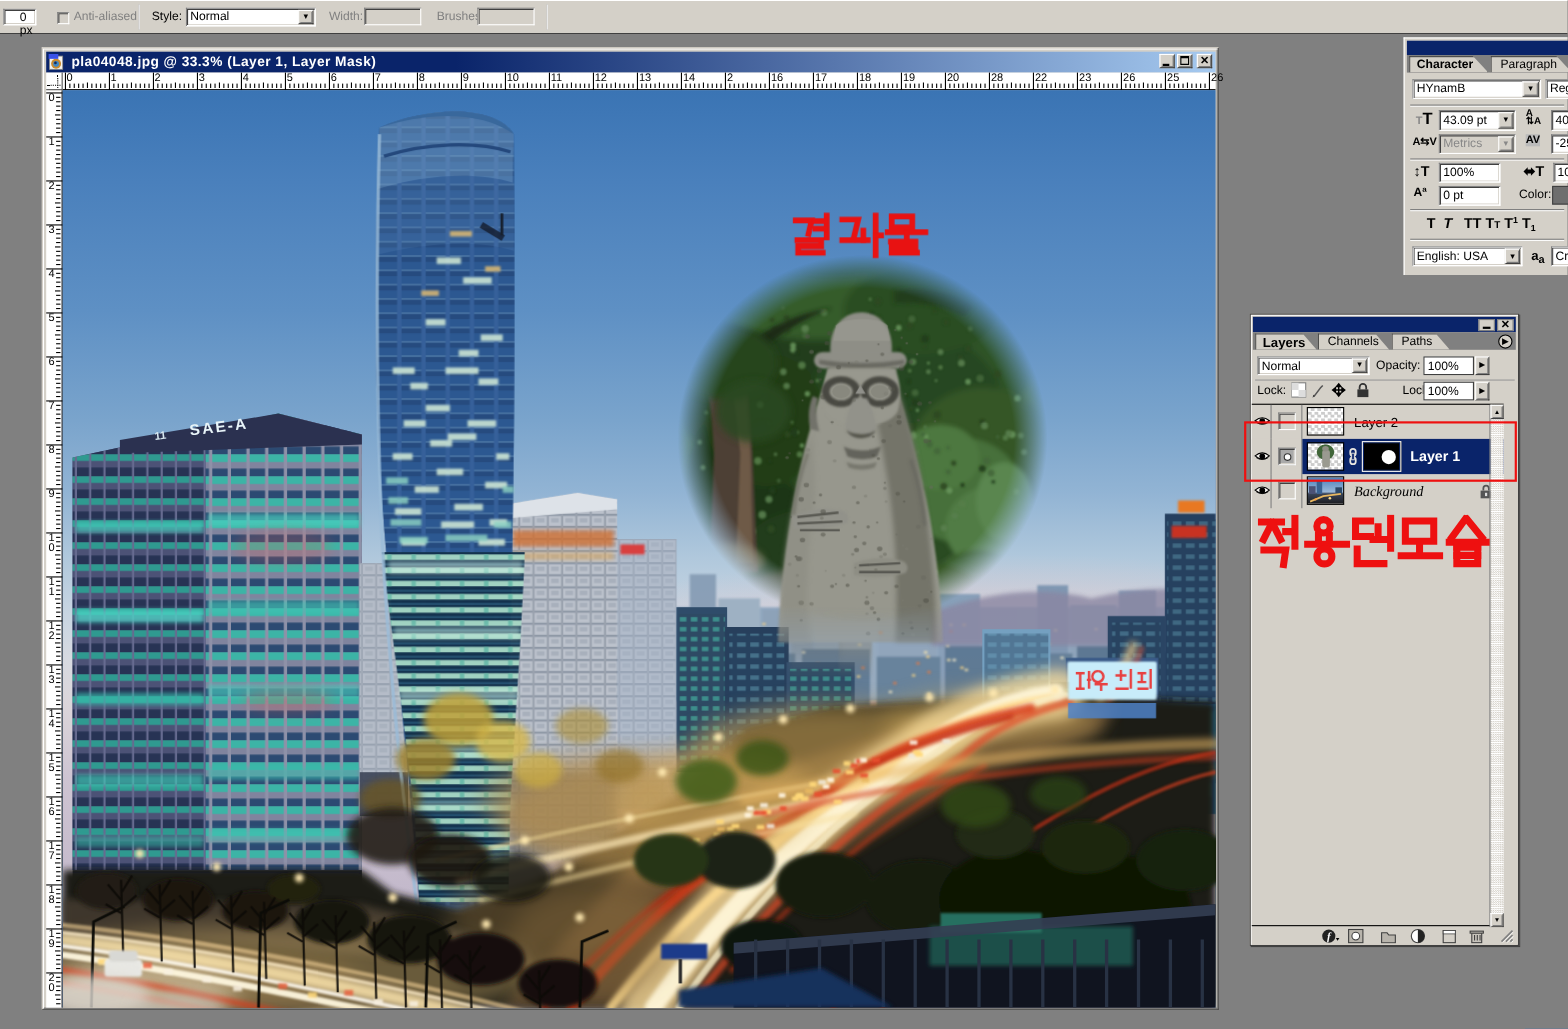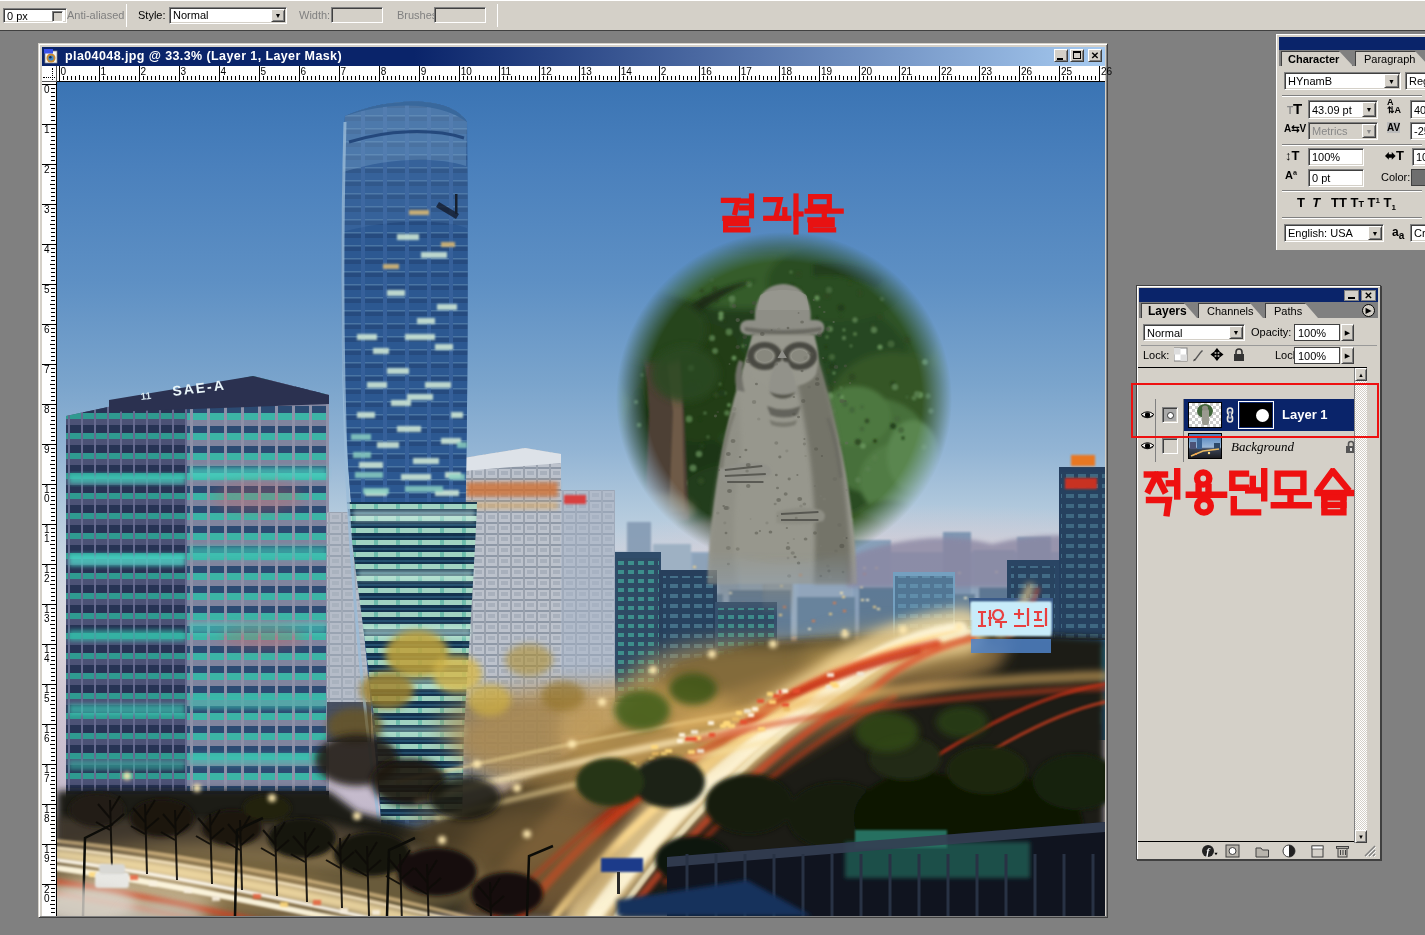--- a/index.html
+++ b/index.html
@@ -7,21 +7,21 @@
 .abs{position:absolute;}
 
 .raised{border-top:1px solid #ffffff;border-left:1px solid #ffffff;border-right:1px solid #404040;border-bottom:1px solid #404040;box-shadow:inset 1px 1px 0 #d4d0c8, inset -1px -1px 0 #808080;}
 .sunken{border-top:1px solid #808080;border-left:1px solid #808080;border-right:1px solid #ffffff;border-bottom:1px solid #ffffff;box-shadow:inset 1px 1px 0 #404040, inset -1px -1px 0 #d4d0c8;}
 .field{background:#fff;font-size:11px;color:#000;}
 .gray{color:#808080;}
 </style></head>
 <body>
 
 <div class="abs" style="left:0;top:0;width:1425px;height:31px;background:#d4d0c8;border-bottom:1px solid #404040;box-shadow:inset 0 1px 0 #ffffff;">
-  <div class="abs sunken field" style="left:3px;top:8px;width:64px;height:15px;padding:1px 3px;">0 px</div>
+  <div class="abs sunken field" style="left:3px;top:8px;width:30px;height:15px;padding:1px 14px;">0 px</div>
   <div class="abs sunken" style="left:52px;top:11px;width:11px;height:11px;background:#d4d0c8;"></div>
   <div class="abs gray" style="left:67px;top:9px;font-size:11px;">Anti-aliased</div>
   <div class="abs" style="left:126px;top:4px;width:1px;height:23px;background:#808080;border-right:1px solid #fff;"></div>
   <div class="abs" style="left:138px;top:9px;font-size:11px;color:#000;">Style:</div>
   <div class="abs sunken field" style="left:169px;top:7px;width:118px;height:17px;padding:1px 3px;">Normal
     <div class="abs raised" style="right:1px;top:1px;width:14px;height:13px;background:#d4d0c8;font-size:7px;text-align:center;line-height:12px;color:#000;">▼</div>
   </div>
   <div class="abs gray" style="left:299px;top:9px;font-size:11px;">Width:</div>
   <div class="abs sunken" style="left:331px;top:7px;width:52px;height:16px;background:#d4d0c8;"></div>
   <div class="abs gray" style="left:397px;top:9px;font-size:11px;">Brushes:</div>
@@ -276,21 +276,21 @@
       <div class="abs" style="left:805.9px;bottom:1px;width:1px;height:4px;background:#000;"></div>
       <div class="abs" style="left:809.9px;bottom:1px;width:1px;height:4px;background:#000;"></div>
       <div class="abs" style="left:813.9px;bottom:1px;width:1px;height:4px;background:#000;"></div>
       <div class="abs" style="left:817.9px;bottom:1px;width:1px;height:4px;background:#000;"></div>
       <div class="abs" style="left:821.9px;bottom:1px;width:1px;height:5px;background:#000;"></div>
       <div class="abs" style="left:825.9px;bottom:1px;width:1px;height:4px;background:#000;"></div>
       <div class="abs" style="left:829.9px;bottom:1px;width:1px;height:4px;background:#000;"></div>
       <div class="abs" style="left:833.9px;bottom:1px;width:1px;height:4px;background:#000;"></div>
       <div class="abs" style="left:837.9px;bottom:1px;width:1px;height:4px;background:#000;"></div>
       <div class="abs" style="left:841.9px;top:0;width:1px;height:16px;background:#000;"></div>
-      <div class="abs" style="left:843.9px;top:0px;font-size:10px;color:#000;">21</div>
+      <div class="abs" style="left:843.9px;top:0px;font-size:10px;color:#000;">28</div>
       <div class="abs" style="left:845.9px;bottom:1px;width:1px;height:4px;background:#000;"></div>
       <div class="abs" style="left:849.9px;bottom:1px;width:1px;height:4px;background:#000;"></div>
       <div class="abs" style="left:853.9px;bottom:1px;width:1px;height:4px;background:#000;"></div>
       <div class="abs" style="left:857.9px;bottom:1px;width:1px;height:4px;background:#000;"></div>
       <div class="abs" style="left:861.9px;bottom:1px;width:1px;height:5px;background:#000;"></div>
       <div class="abs" style="left:865.9px;bottom:1px;width:1px;height:4px;background:#000;"></div>
       <div class="abs" style="left:869.9px;bottom:1px;width:1px;height:4px;background:#000;"></div>
       <div class="abs" style="left:873.9px;bottom:1px;width:1px;height:4px;background:#000;"></div>
       <div class="abs" style="left:877.9px;bottom:1px;width:1px;height:4px;background:#000;"></div>
       <div class="abs" style="left:881.9px;top:0;width:1px;height:16px;background:#000;"></div>
@@ -1602,20 +1602,35 @@
     <path d="M43 2 v11 M37.5 7.5 h11 M43 2 l-2 2.5 h4 z M43 13 l-2-2.5 h4 z M37.5 7.5 l2.5-2 v4 z M48.5 7.5 l-2.5-2 v4 z" stroke="#000" stroke-width="1.3" fill="#000"></path>
     <rect x="60" y="7" width="10" height="7" fill="#333"></rect>
       <path d="M62 7 v-2 a3 3 0 0 1 6 0 v2" fill="none" stroke="#333" stroke-width="1.6"></path>
   </svg>
   <div class="abs" style="left:138px;top:63px;font-size:11px;color:#000;">Lock:</div>
   <div class="abs field" style="left:157px;top:61px;width:46px;height:17px;border:1px solid #404040;padding:2px 3px;">100%</div>
   <div class="abs raised" style="left:204px;top:61px;width:13px;height:17px;background:#d4d0c8;font-size:7px;text-align:center;line-height:16px;">▶</div>
 
   <div class="abs" style="left:1px;top:81px;width:229px;height:475px;background:#d4d0c8;border-top:1px solid #000;border-bottom:1px solid #000;">
 
+    <div class="abs" style="left:0;top:0;width:229px;height:31px;">
+      <div class="abs" style="left:0;top:0;width:18px;height:31px;border-right:1px solid #808080;">
+          <svg class="abs" style="left:2px;top:9px" width="15" height="11" viewBox="0 0 15 11">
+            <path d="M1 5.5 Q7.5 0 14 5.5 Q7.5 11 1 5.5 Z" fill="#f8f6f2" stroke="#000" stroke-width="1"></path>
+            <circle cx="7.5" cy="5.8" r="2.6" fill="#000"></circle>
+            <path d="M2 7 Q7.5 10.5 13 7" fill="none" stroke="#000" stroke-width="0.8"></path>
+          </svg>
+        </div>
+      <div class="abs" style="left:19px;top:0;width:27px;height:31px;border-right:1px solid #808080;">
+          <div class="abs sunken" style="left:5px;top:7px;width:16px;height:16px;background:#d4d0c8;"></div>
+        </div>
+      <div class="abs" style="left:50px;top:2px;width:34px;height:26px;border:1px solid #000;background:
+        repeating-conic-gradient(#cccccc 0% 25%, #ffffff 0% 50%) 0 0/6px 6px;"></div>
+      <div class="abs" style="left:93px;top:9px;font-size:12px;color:#000;">Layer 2</div>
+    </div>
     <div class="abs" style="left:0;top:31px;width:229px;height:32px;">
       <div class="abs" style="left:0;top:0;width:18px;height:32px;border-right:1px solid #808080;background:#d4d0c8;">
           <svg class="abs" style="left:2px;top:10px" width="15" height="11" viewBox="0 0 15 11">
             <path d="M1 5.5 Q7.5 0 14 5.5 Q7.5 11 1 5.5 Z" fill="#f8f6f2" stroke="#000" stroke-width="1"></path>
             <circle cx="7.5" cy="5.8" r="2.6" fill="#000"></circle>
             <path d="M2 7 Q7.5 10.5 13 7" fill="none" stroke="#000" stroke-width="0.8"></path>
           </svg>
         </div>
       <div class="abs" style="left:19px;top:0;width:27px;height:32px;border-right:1px solid #808080;background:#d4d0c8;">
           <div class="abs sunken" style="left:5px;top:8px;width:16px;height:16px;background:#aaa;">

